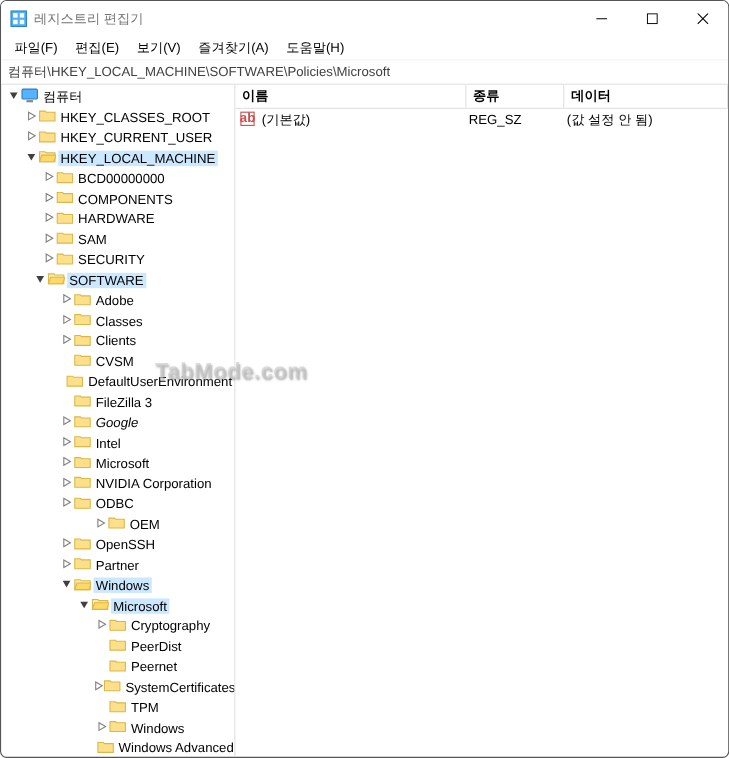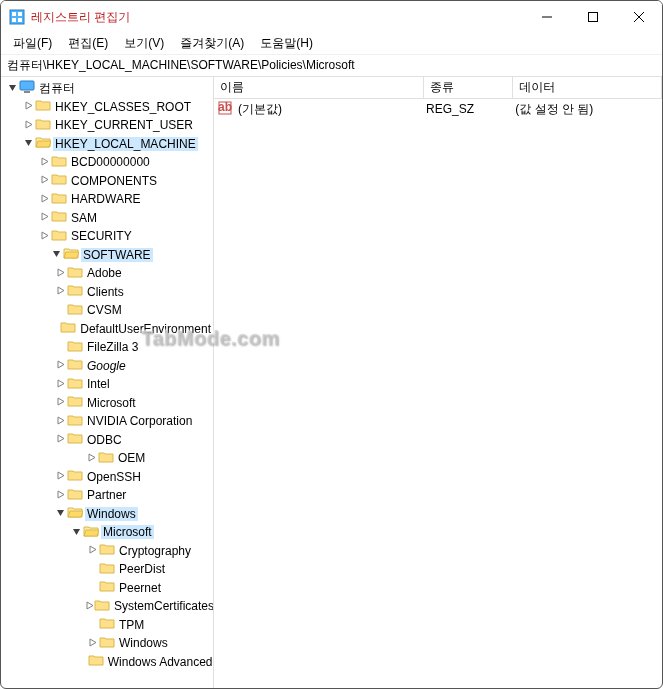--- a/index.html
+++ b/index.html
@@ -1,35 +1,35 @@
 <!DOCTYPE html>
 <html><head>
 <meta charset="utf-8">
 <style>
 * { margin: 0; padding: 0; box-sizing: border-box; font-family: "Segoe UI", "Malgun Gothic", sans-serif; font-size: 12px; }
 body { background: #fff; }
 .window { width: 663px; height: 689px; border: 1px solid #555; background: #fff; display: flex; flex-direction: column; border-radius: 6px; overflow: hidden; }
 .titlebar { height: 32px; display: flex; align-items: center; padding-left: 8px; background: #fff; }
 .titlebar .icon { width: 16px; height: 16px; margin-right: 6px; }
-.titlebar .title { flex: 1; color: #b91c1c; }
+.titlebar .title { flex: 1; color: #737373; }
 .titlebar .wbtn { width: 46px; height: 32px; display: flex; align-items: center; justify-content: center; cursor: pointer; }
 .menubar { height: 22px; display: flex; align-items: center; padding-left: 4px; gap: 0; background: #fff; border-bottom: 1px solid #f0f0f0; }
 .menubar .mitem { padding: 2px 8px; cursor: pointer; }
-.addrbar { height: 22px; display: flex; align-items: center; padding-left: 6px; border-bottom: 1px solid #e0e0e0; color: #000000; background: #fff; }
+.addrbar { height: 22px; display: flex; align-items: center; padding-left: 6px; border-bottom: 1px solid #e0e0e0; color: #404040; background: #fff; }
 .content { flex: 1; display: flex; overflow: hidden; position: relative; }
 .sidebar { width: 213px; border-right: 1px solid #e0e0e0; overflow: hidden; position: relative; }
 .tree { padding-top: 2px; }
 .node { display: flex; align-items: center; height: 18.5px; white-space: nowrap; cursor: pointer; }
 .node .exp { width: 14px; text-align: center; color: #666; font-size: 10px; user-select: none; }
 .node .exp.empty { visibility: hidden; }
 .node .ficon { margin-right: 2px; }
 .node .label { padding: 0 2px; }
 .node .label.sel { background: #cce8ff; }
 .main { flex: 1; display: flex; flex-direction: column; overflow: hidden; }
-.listhdr { height: 22px; display: flex; align-items: center; border-bottom: 1px solid #e0e0e0; background: #fff; }
+.listhdr { height: 22px; display: flex; align-items: center; border-bottom: 1px solid #e0e0e0; background: #fff; font-weight: bold; }
 .listhdr .col { padding-left: 6px; border-right: 1px solid #e0e0e0; height: 100%; display: flex; align-items: center; cursor: pointer; }
 .listbody { flex: 1; }
 .row { display: flex; align-items: center; height: 18px; padding-top: 2px; }
 .row .vicon { margin-left: 4px; margin-right: 4px; }
 .row .cell { padding-left: 2px; }
 .watermark { position: absolute; left: 140px; top: 250px; font-family: Arial, sans-serif; font-size: 20px; font-weight: bold; color: rgba(200,200,200,0.6); text-shadow: 1px 1px 2px rgba(120,120,120,0.6), -1px -1px 2px rgba(255,255,255,0.8); pointer-events: none; letter-spacing: 0.5px; }
 </style>
 </head>
 <body>
 
@@ -153,38 +153,47 @@
           </div>
           <div class="node" style="padding-left: 36px;">
             <span class="exp"><svg width="9" height="9">
                 <path d="M2 1 L8 4.5 L2 8 Z" fill="none" stroke="#808080"></path>
               </svg></span>
             <span class="ficon"><svg width="16" height="14" viewBox="0 0 16 14">
                 <path d="M1 3 L1 12 L15 12 L15 4 L7 4 L6 3 Z" fill="#ffe08a" stroke="#d9b84a"></path>
               </svg></span>
             <span class="label">SECURITY</span>
           </div>
-          <div class="node" style="padding-left: 48px;">
+          <div class="node" style="padding-left: 28px;">
             <span class="exp"><svg width="9" height="9">
                 <path d="M1 2 L8 2 L4.5 8 Z" fill="#404040"></path>
               </svg></span>
             <span class="ficon"><svg width="16" height="14" viewBox="0 0 16 14">
                 <path d="M1 3 L1 12 L15 12 L15 4 L7 4 L6 3 Z" fill="#ffe9a6" stroke="#d9b84a"></path>
                 <path d="M1 12 L3 6 L16 6 L14 12 Z" fill="#ffd966" stroke="#d9b84a"></path>
               </svg></span>
             <span class="label sel">SOFTWARE</span>
           </div>
           <div class="node" style="padding-left: 52px;">
             <span class="exp"><svg width="9" height="9">
                 <path d="M2 1 L8 4.5 L2 8 Z" fill="none" stroke="#808080"></path>
               </svg></span>
             <span class="ficon"><svg width="16" height="14" viewBox="0 0 16 14">
                 <path d="M1 3 L1 12 L15 12 L15 4 L7 4 L6 3 Z" fill="#ffe08a" stroke="#d9b84a"></path>
               </svg></span>
             <span class="label">Adobe</span>
+          </div>
+          <div class="node" style="padding-left: 52px;">
+            <span class="exp"><svg width="9" height="9">
+                <path d="M2 1 L8 4.5 L2 8 Z" fill="none" stroke="#808080"></path>
+              </svg></span>
+            <span class="ficon"><svg width="16" height="14" viewBox="0 0 16 14">
+                <path d="M1 3 L1 12 L15 12 L15 4 L7 4 L6 3 Z" fill="#ffe08a" stroke="#d9b84a"></path>
+              </svg></span>
+            <span class="label">Classes</span>
           </div>
           <div class="node" style="padding-left: 52px;">
             <span class="exp"><svg width="9" height="9">
                 <path d="M2 1 L8 4.5 L2 8 Z" fill="none" stroke="#808080"></path>
               </svg></span>
             <span class="ficon"><svg width="16" height="14" viewBox="0 0 16 14">
                 <path d="M1 3 L1 12 L15 12 L15 4 L7 4 L6 3 Z" fill="#ffe08a" stroke="#d9b84a"></path>
               </svg></span>
             <span class="label">Clients</span>
           </div>

